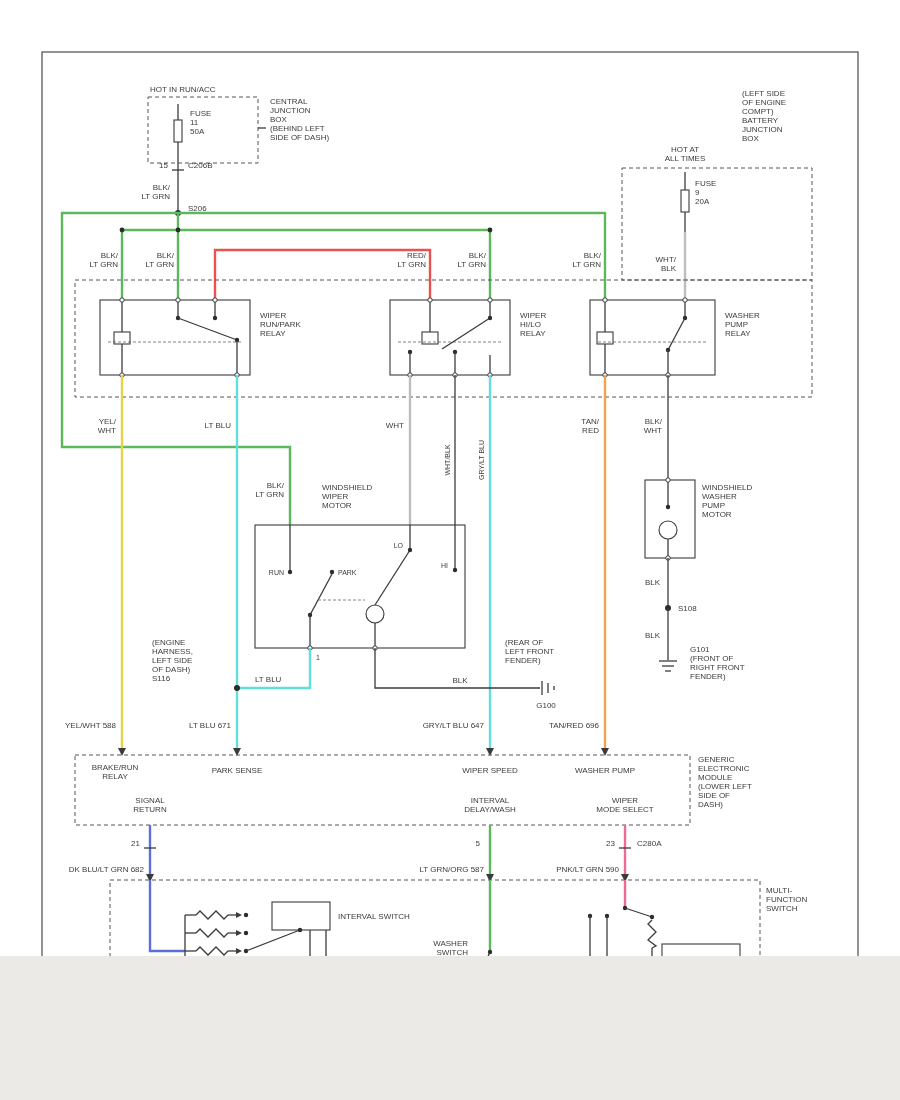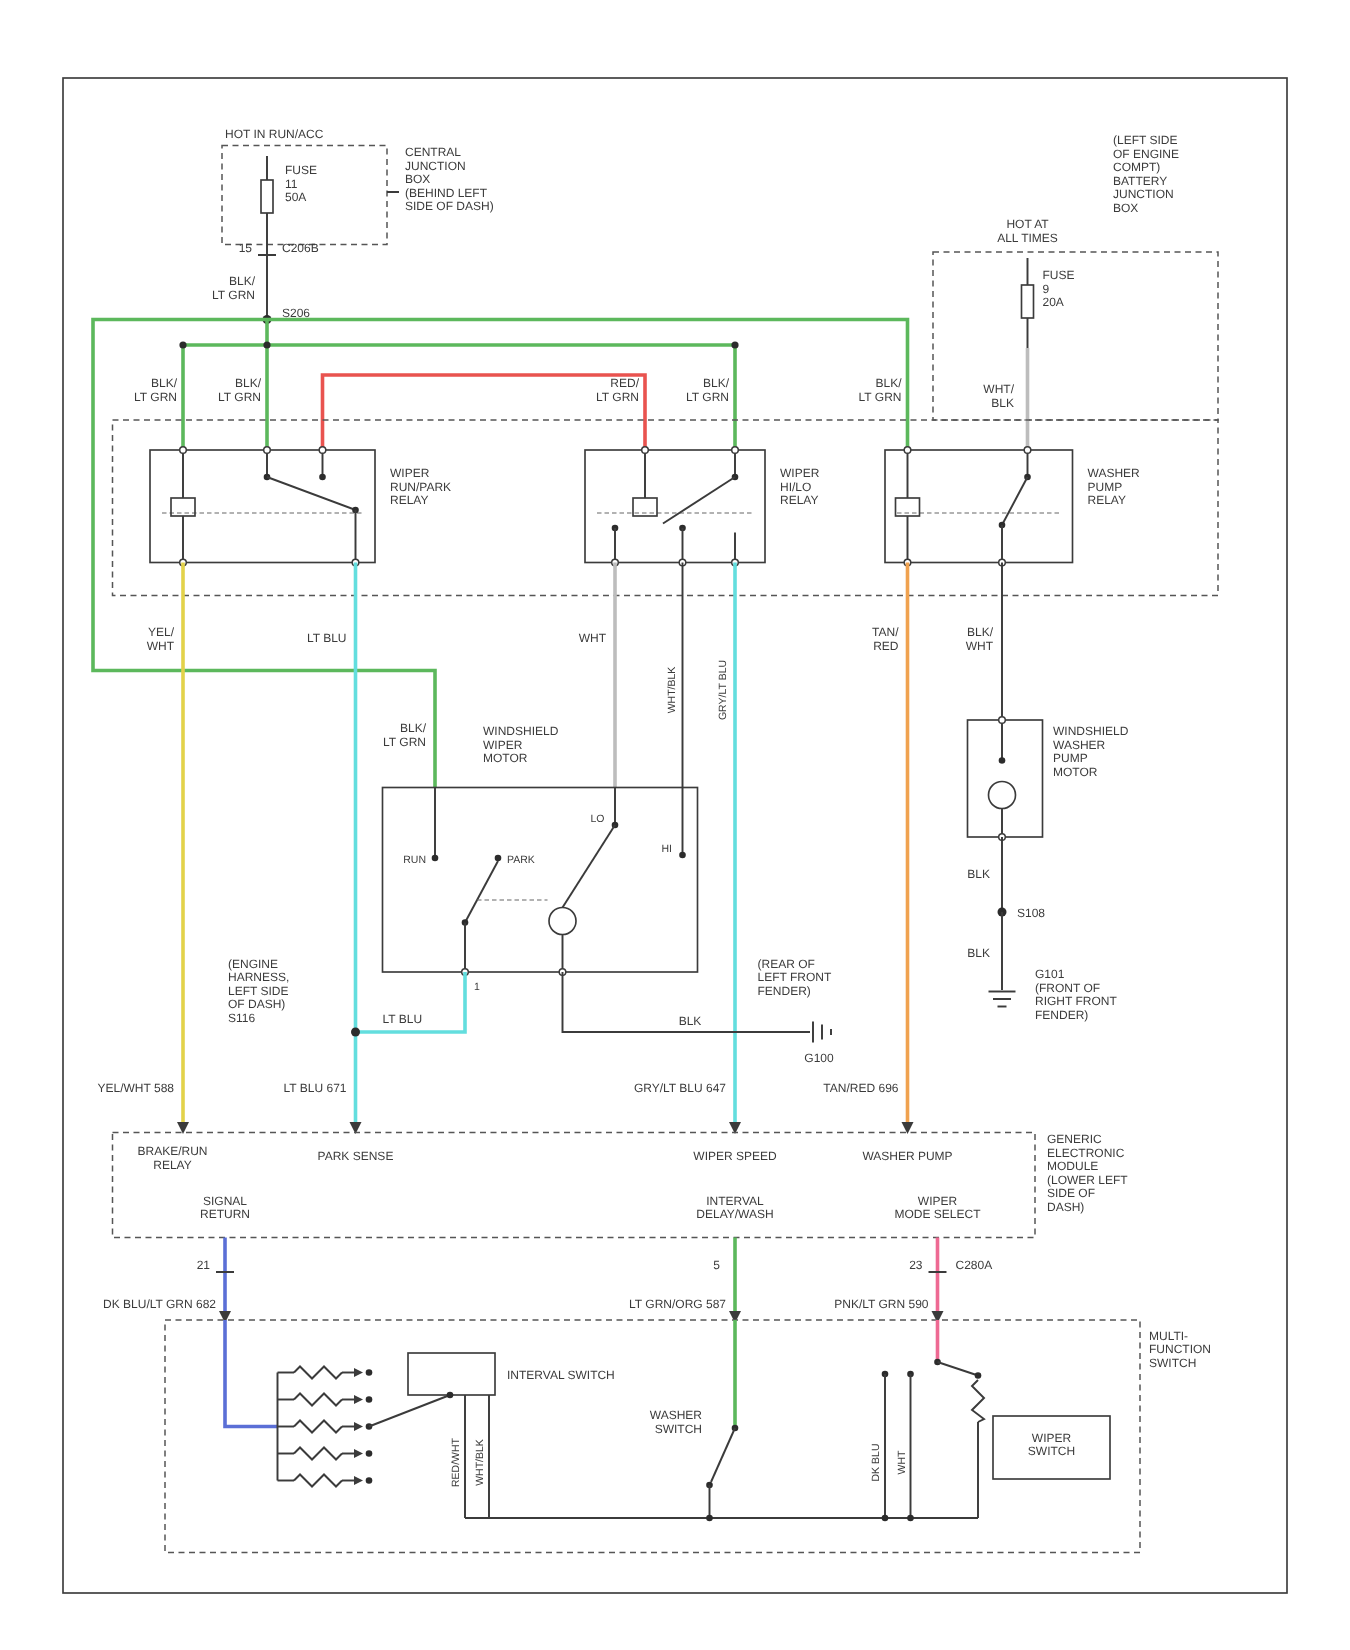--- a/index.html
+++ b/index.html
@@ -1,16 +1,16 @@
 <!DOCTYPE html>
 <html><head>
 <meta charset="utf-8">
 <style>
   html,body{margin:0;padding:0;background:#eceae6;}
-  .page{width:900px;height:1100px;background:#ffffff;position:relative;font-family:"Liberation Sans",sans-serif;}
+  .page{width:900px;height:956px;background:#ffffff;position:relative;font-family:"Liberation Sans",sans-serif;}
   svg{display:block}
   text{fill:#3b3b3b;font-size:8px;font-family:"Liberation Sans",sans-serif;}
   .t7{font-size:7px}
   .mid{text-anchor:middle}
   .end{text-anchor:end}
   .dash{stroke:#555;stroke-width:1;fill:none;stroke-dasharray:4 3}
   .idash{stroke:#666;stroke-width:.8;fill:none;stroke-dasharray:3 2}
   .box{stroke:#3b3b3b;stroke-width:1.1;fill:none}
   .wire{stroke:#3b3b3b;stroke-width:1.3;fill:none}
   .cw{stroke-width:2.4;fill:none}

